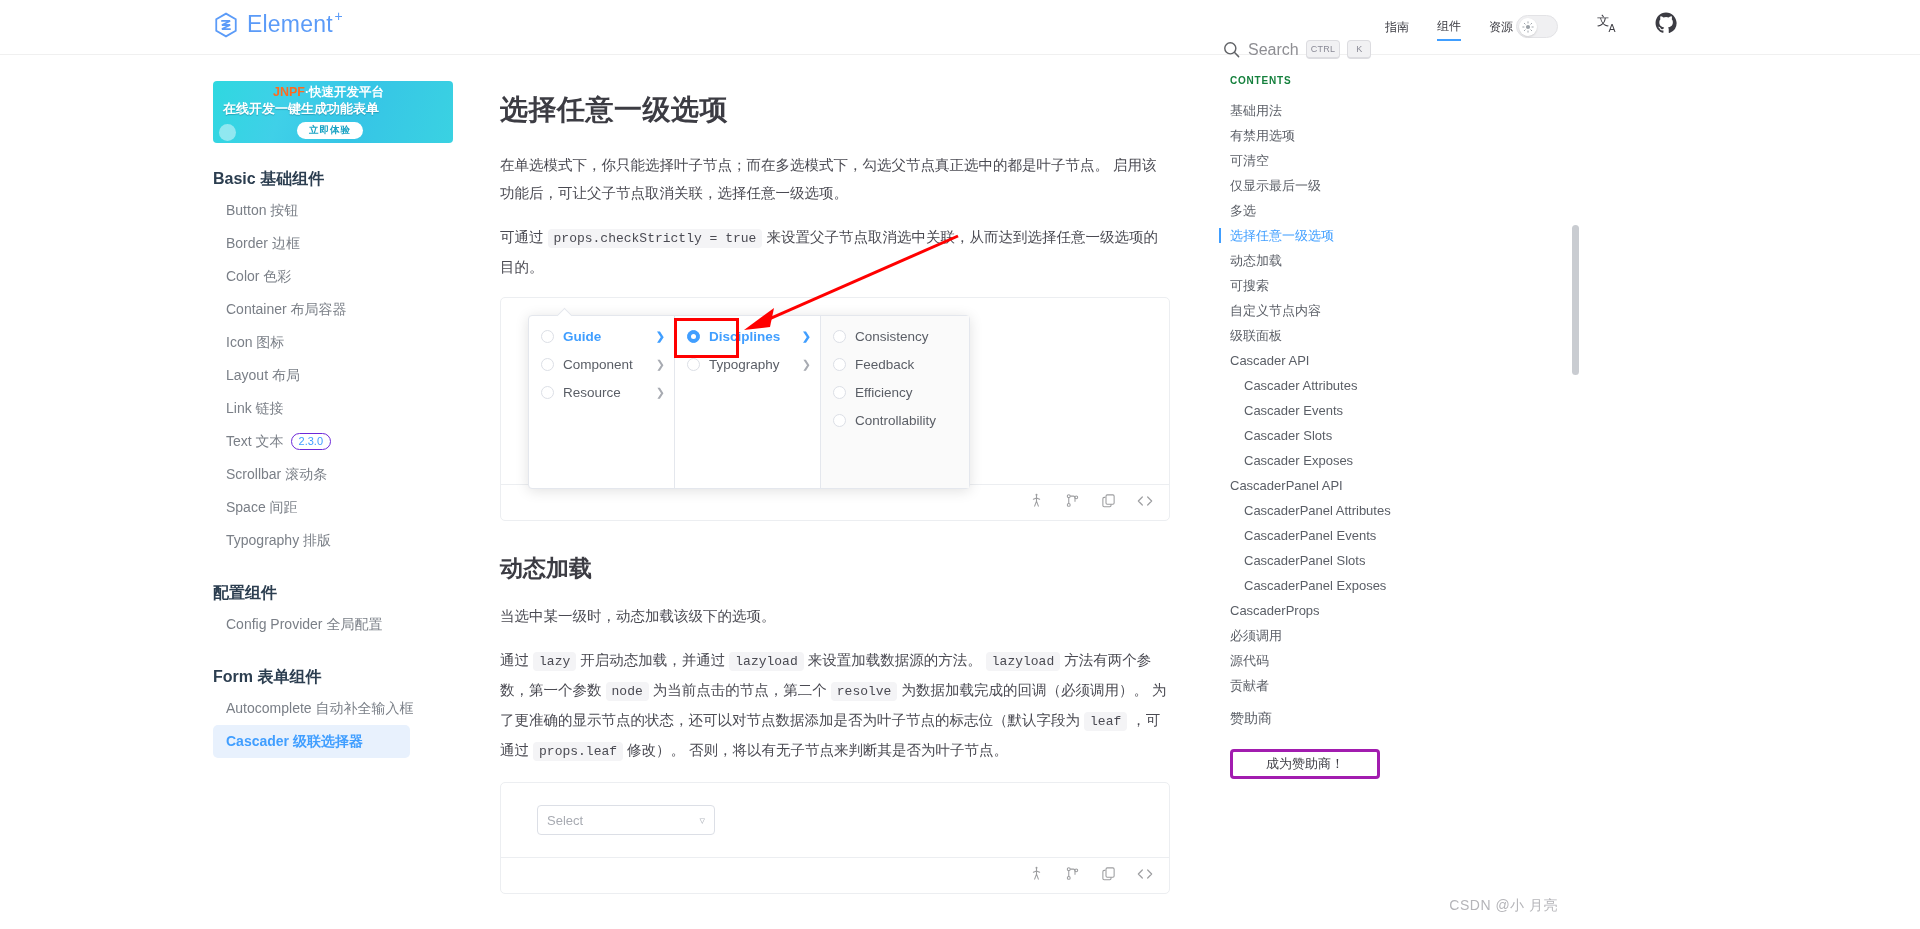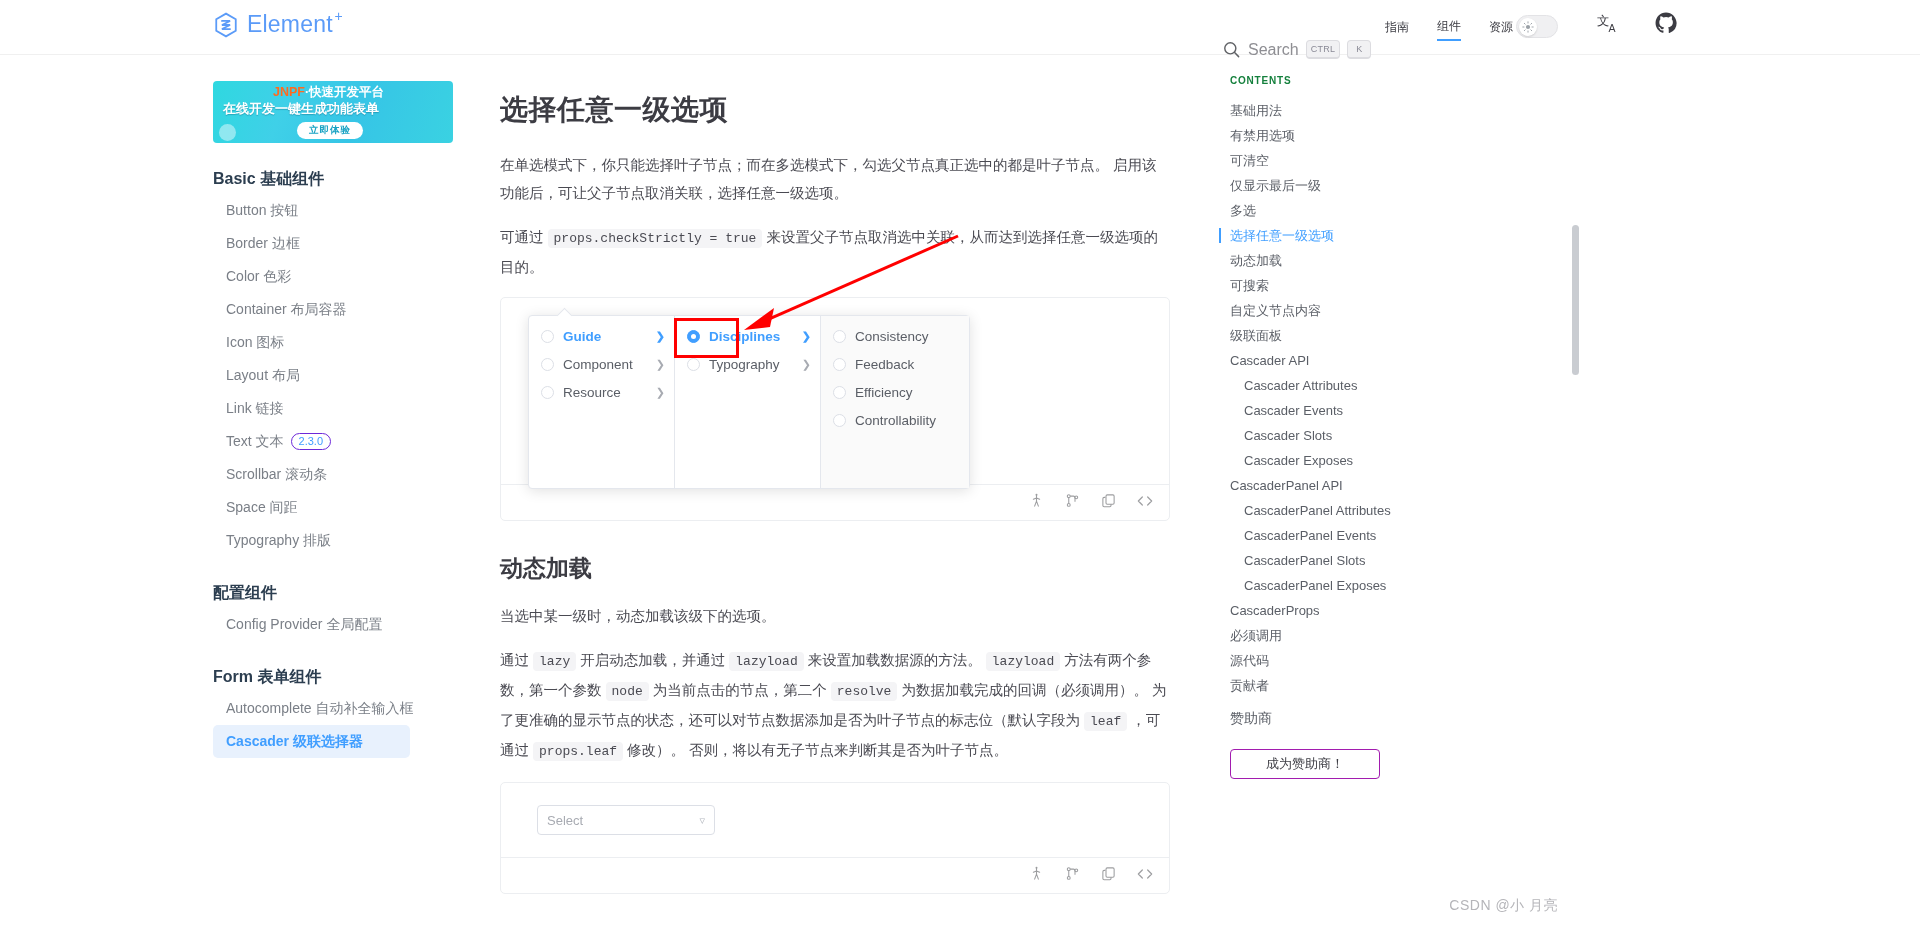--- a/index.html
+++ b/index.html
@@ -224,21 +224,21 @@
   .toc-item.sub { padding-left: 14px; }
   .toc-item.active {
     color: #409eff; position: relative;
   }
   .toc-item.active::before {
     content: ''; position: absolute; left: -11px; top: 5px;
     width: 2px; height: 15px; background: #409eff;
   }
   .sponsor-btn {
     margin-top: 18px; width: 150px; height: 30px;
-    border: 1px solid #a21caf; border-radius: 4px;
+    border: 3px solid #a21caf; border-radius: 4px;
     display: flex; align-items: center; justify-content: center;
     font-size: 13px; color: #3c3c43; cursor: pointer; background: #fff;
   }
   .watermark {
     position: absolute; right: 22px; bottom: 14px;
     font-size: 14px; color: #b5b5b9; letter-spacing: .5px;
   }
   .scroll-track {
     position: absolute; right: 0; top: 55px; width: 10px; height: 874px;
     background: transparent;

